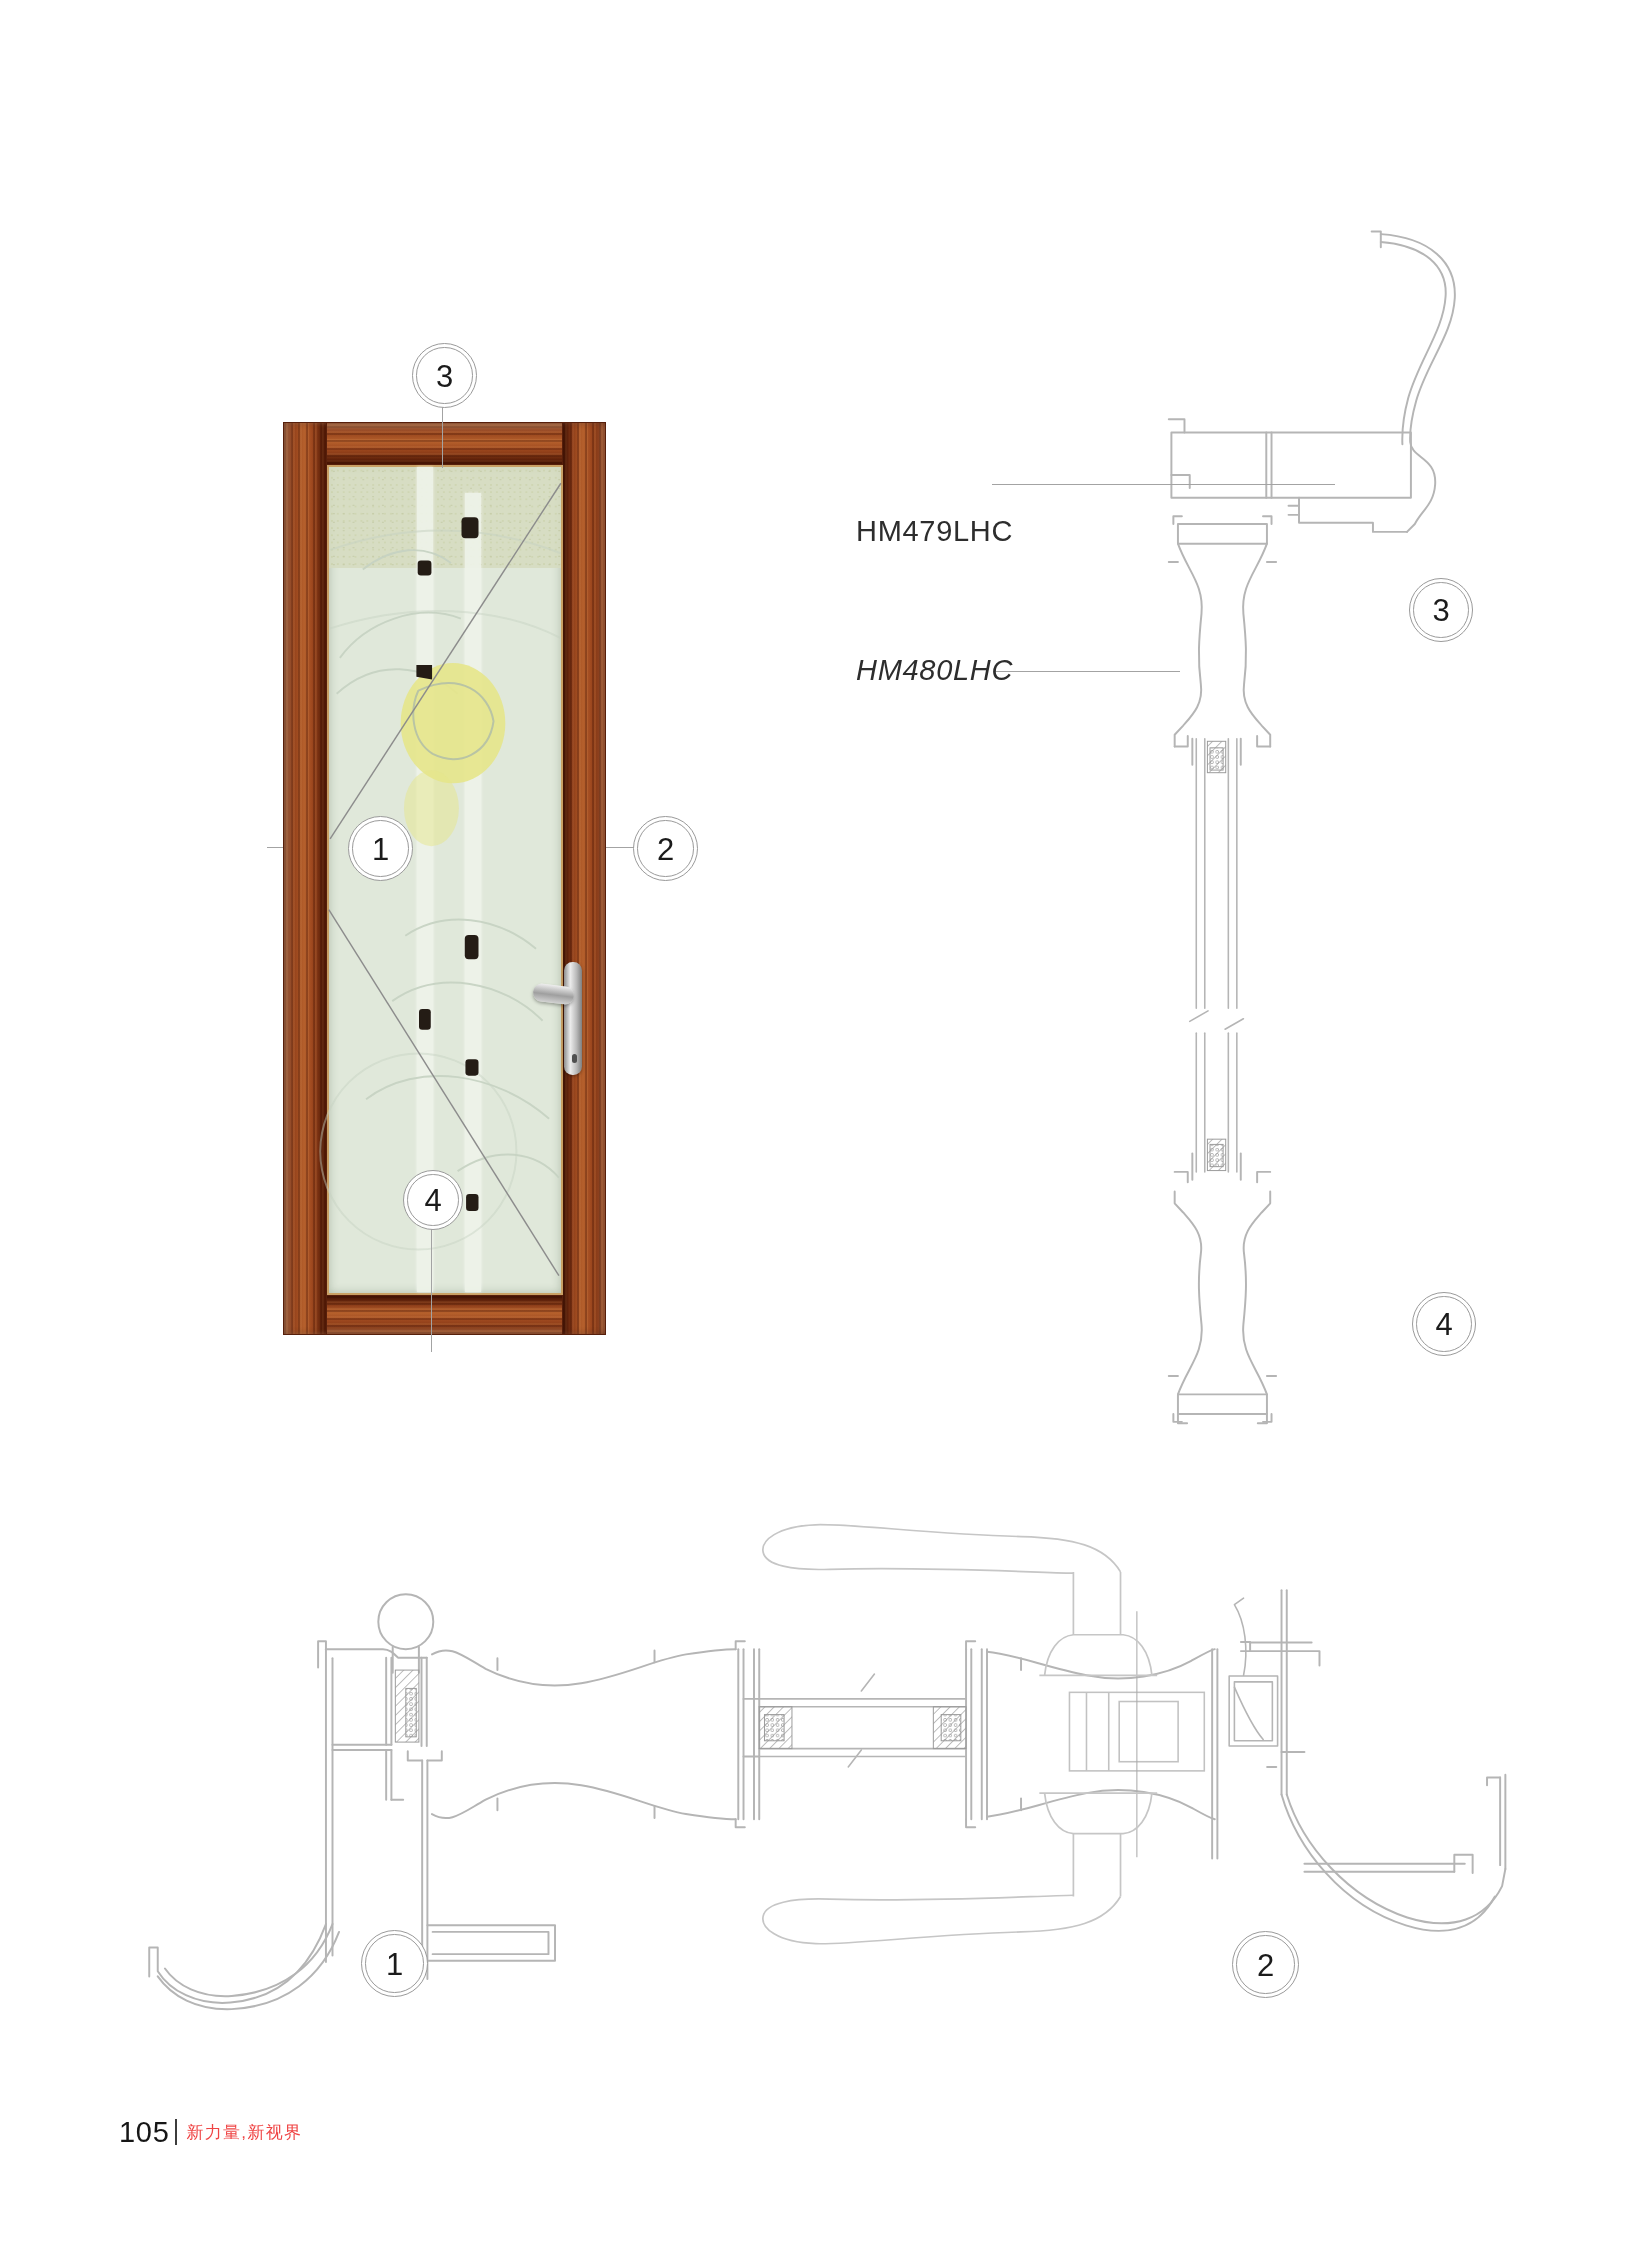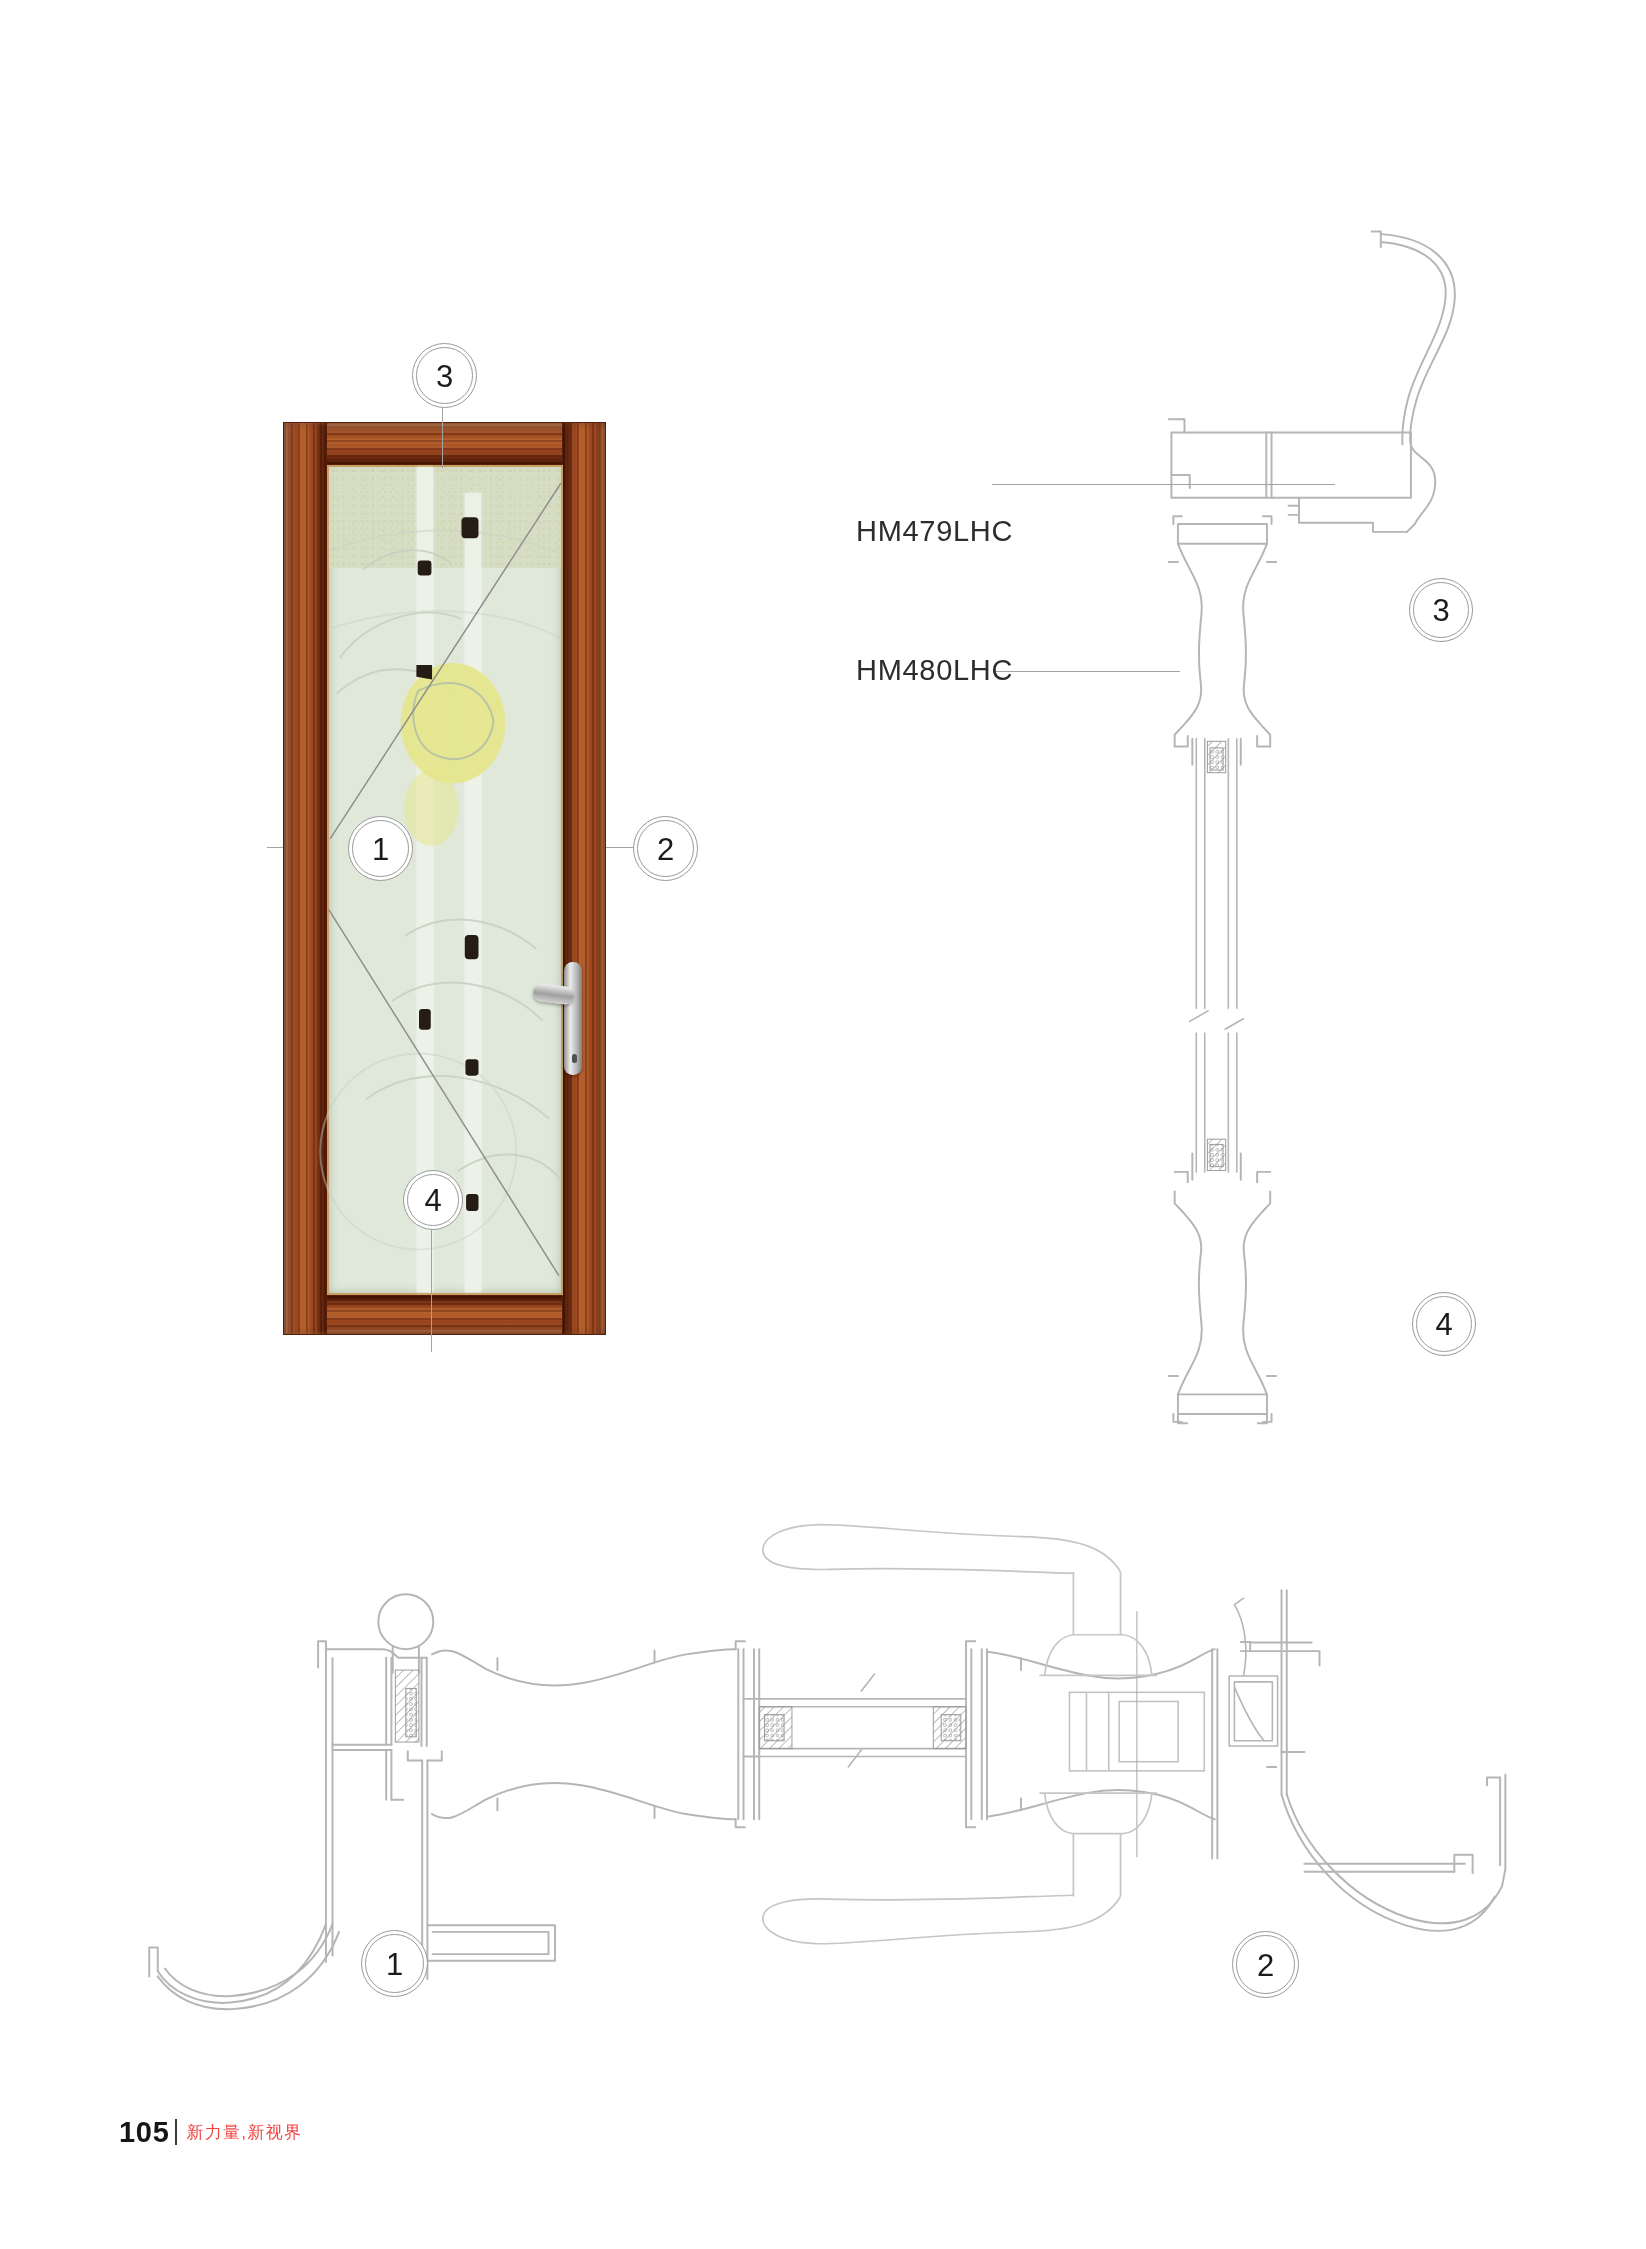--- a/index.html
+++ b/index.html
@@ -68,21 +68,21 @@
     position:absolute;left:250px;top:563px;width:41px;height:17.7px;border-radius:9.2px;
     background:linear-gradient(180deg,#efefef,#9f9f9f 55%,#d2d2d2);
     transform:rotate(7deg);box-shadow:0 2px 3.3px rgba(0,0,0,.3);z-index:13;
   }
   #keyhole{
     position:absolute;left:289px;top:632px;width:5.2px;height:8.5px;border-radius:2.6px;
     background:#4f4f4f;z-index:13;
   }
   
   #footer{position:absolute;left:119px;top:2115px;height:34px;display:flex;align-items:center;z-index:8;}
-  #footer .num{font-size:29px;font-weight:bold;color:#161616;letter-spacing:0.7px;}
+  #footer .num{font-size:29px;font-weight:normal;color:#161616;letter-spacing:0.7px;}
   #footer .bar{width:2.6px;height:26px;background:#3c3c3c;margin:0 9.2px 0 5.2px;}
   #footer .slogan{font-size:17px;color:#ef4444;letter-spacing:1.3px;}
   svg{position:absolute;overflow:visible;}
 </style>
 </head>
 <body>
 
 <div id="door">
   <div class="wood h bev-t abs" style="left:0;top:0;width:323px;height:43px;"></div>
   <div class="wood h bev-b abs" style="left:0;top:873px;width:323px;height:40px;"></div>
@@ -135,21 +135,21 @@
 </div>
 
 <div class="lead" style="left:267px;top:847px;width:81px;height:1.3px;"></div>
 <div class="lead" style="left:562px;top:847px;width:72px;height:1.3px;"></div>
 <div class="lead" style="left:442px;top:406px;width:1.3px;height:62px;z-index:15;"></div>
 <div class="lead" style="left:431px;top:1226px;width:1.3px;height:126px;z-index:15;"></div>
 <div class="lead" style="left:992px;top:484px;width:343px;height:1.3px;"></div>
 <div class="lead" style="left:995px;top:671px;width:185px;height:1.3px;"></div>
 
 <div class="plabel" style="left:856px;top:467px;margin-top:48px;">HM479LHC</div>
-<div class="plabel" style="left:856px;top:654px;">HM480LHC</div>
+<div class="plabel" style="left:856px;top:654px;font-style:italic;">HM480LHC</div>
 
 <svg style="left:1145px;top:223px;" width="380" height="1263" viewBox="1750 340 580 1930">
   <defs>
     <pattern id="hatch" width="10" height="10" patternUnits="userSpaceOnUse" patternTransform="rotate(45)">
       <line x1="0" y1="0" x2="0" y2="10" stroke="#9a9a9a" stroke-width="2"></line>
     </pattern>
     <pattern id="honey" width="8" height="8" patternUnits="userSpaceOnUse">
       <circle cx="4" cy="4" r="2.2" fill="none" stroke="#9a9a9a" stroke-width="1"></circle>
     </pattern>
   </defs>

